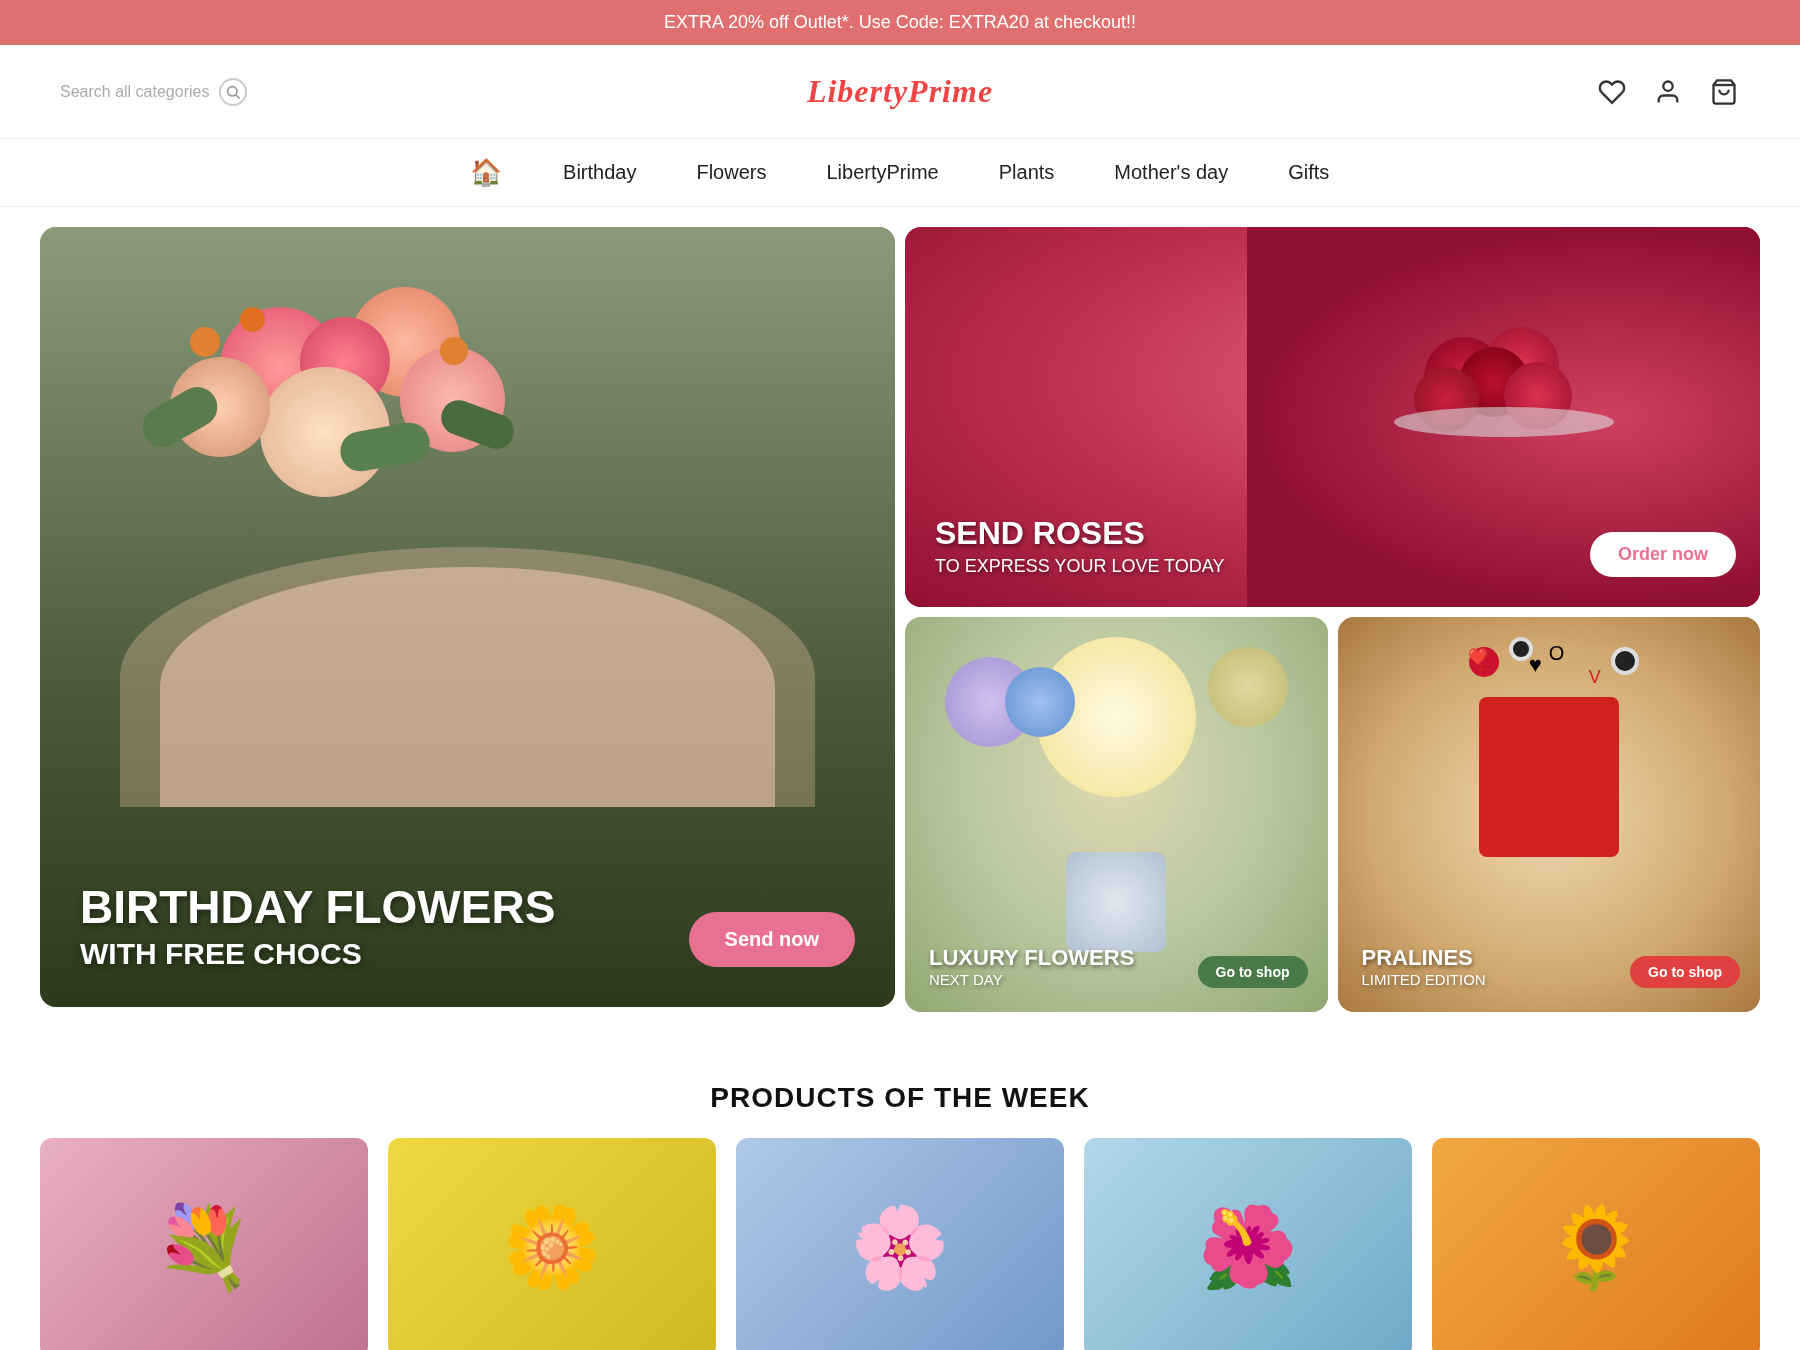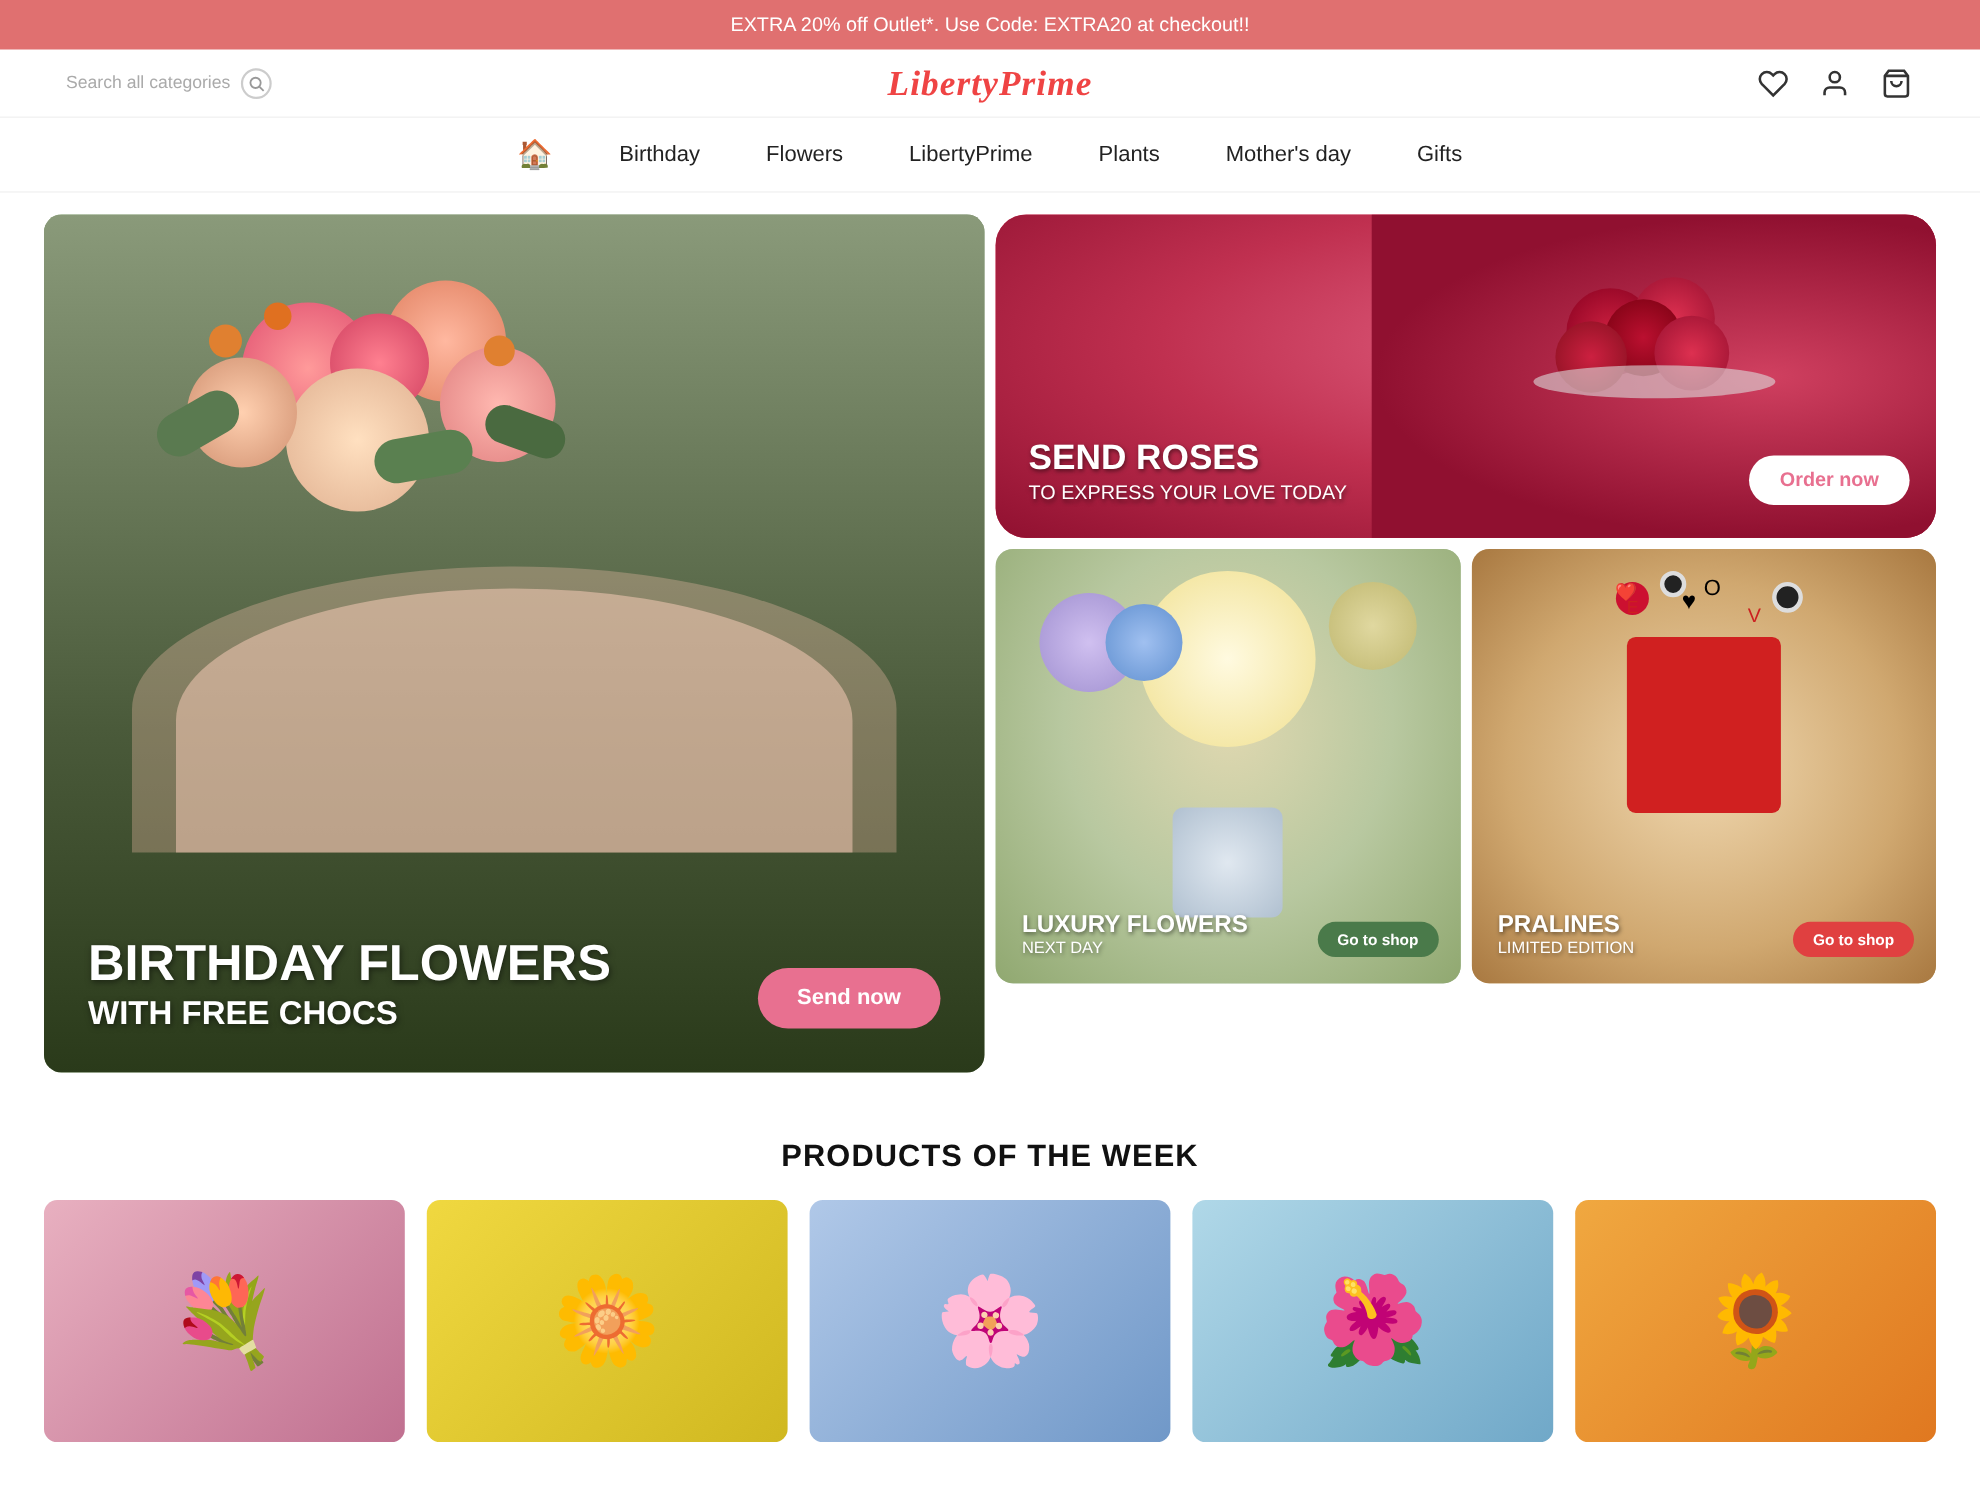--- a/index.html
+++ b/index.html
@@ -13,21 +13,21 @@
       padding: 12px;
       font-size: 18px;
       font-weight: 500;
     }
 
     
     .header {
       display: flex;
       align-items: center;
       justify-content: space-between;
-      padding: 12px 60px;
+      padding: 28px 60px;
       border-bottom: 1px solid #eee;
     }
     .header-left {
       display: flex;
       align-items: center;
       gap: 10px;
       color: #aaa;
       font-size: 16px;
       width: 300px;
     }
@@ -131,24 +131,24 @@
       border: none;
       border-radius: 50px;
       padding: 16px 36px;
       font-size: 20px;
       font-weight: 600;
       cursor: pointer;
     }
 
     
     .hero-roses {
-      border-radius: 28px;
+      border-radius: 16px;
       overflow: hidden;
       position: relative;
-      height: 294px;
+      height: 380px;
       background: linear-gradient(135deg, #d44060 0%, #b02040 100%);
     }
     .hero-roses-bg {
       width: 100%; height: 100%;
       background: radial-gradient(ellipse at 60% 40%, #e06080 0%, #c03050 50%, #901030 100%);
       position: absolute; top: 0; left: 0;
     }
     .hero-roses-content {
       position: absolute;
       bottom: 30px;

